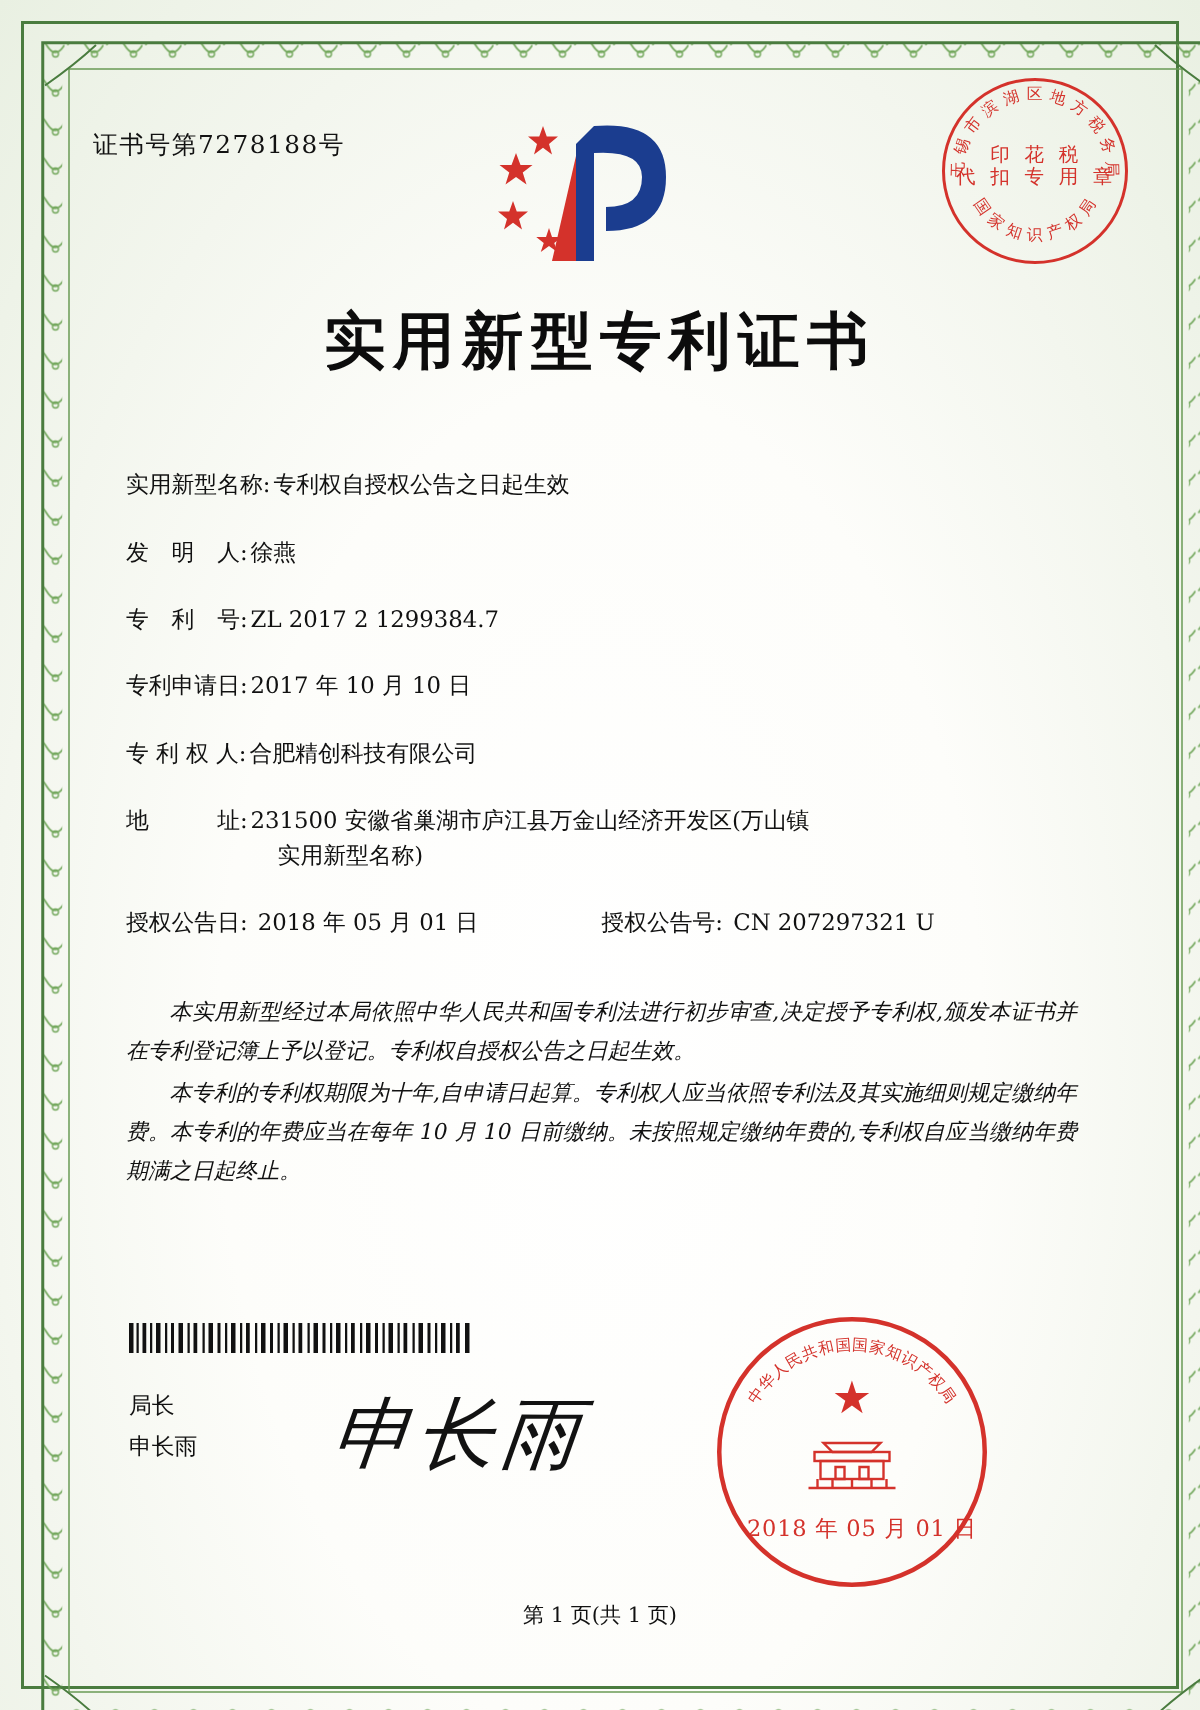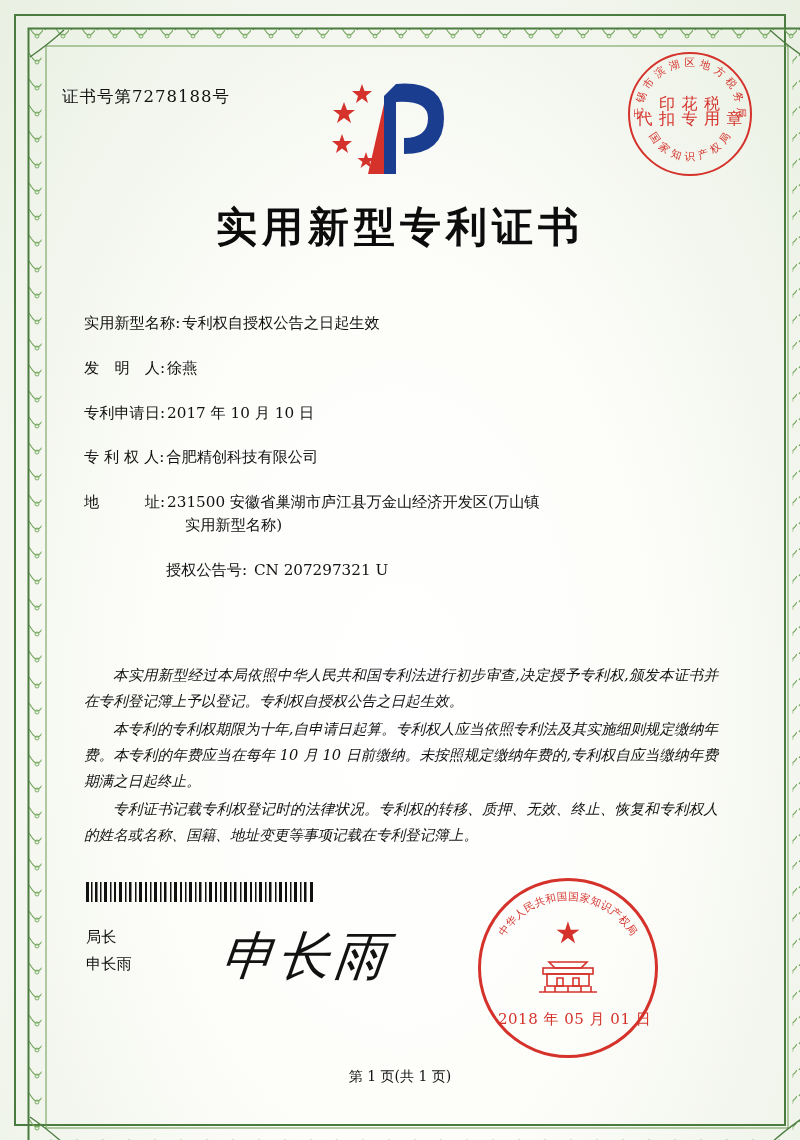--- a/index.html
+++ b/index.html
@@ -67,24 +67,24 @@
     inset: 0;
     border: 2.2px solid #d4322b;
     border-radius: 50%;
   }
   .seal-top .inner-text {
     position: absolute;
     left: 0; right: 0;
     top: 44px;
     text-align: center;
     color: #d4322b;
-    font-size: 16px;
+    font-size: 13px;
     line-height: 15px;
     letter-spacing: 1px;
-    font-family: Liberation Sans, sans-serif;
+    font-family: Liberation Mono, monospace;
   }
   .seal-arc {
     position: absolute;
     inset: 0;
   }
   .seal-arc text {
     fill: #d4322b;
     font-size: 10.5px;
     font-family: "DejaVu Serif", serif;
     letter-spacing: 0.5px;
@@ -309,52 +309,59 @@
     <div class="field-row">
       <span class="field-label">实用新型名称:</span>
       <span class="field-value">专利权自授权公告之日起生效</span>
     </div>
 
     <div class="field-row">
       <span class="field-label">发　明　人:</span>
       <span class="field-value">徐燕</span>
     </div>
 
+    <div class="field-row">
+      <span class="field-label">专　利　号:</span>
+      <span class="field-value">ZL 2017 2 1299384.7</span>
+    </div>
 
     <div class="field-row">
       <span class="field-label">专利申请日:</span>
       <span class="field-value">2017 年 10 月 10 日</span>
     </div>
 
     <div class="field-row">
       <span class="field-label">专 利 权 人:</span>
       <span class="field-value">合肥精创科技有限公司</span>
     </div>
 
     <div class="field-row">
       <span class="field-label">地　　　址:</span>
       <span class="field-value">
         <span>231500 安徽省巢湖市庐江县万金山经济开发区(万山镇</span>
         <span class="second-line">实用新型名称)</span>
       </span>
     </div>
 
     <div class="row-two-col">
+      <span>
+        <span class="field-label">授权公告日:</span>
+        <span class="field-value">2018 年 05 月 01 日</span>
+      </span>
       <span class="col-right">
         <span class="field-label">授权公告号:</span>
         <span class="field-value">CN 207297321 U</span>
       </span>
     </div>
 
   </div>
 
   <div class="paragraphs">
     <p>本实用新型经过本局依照中华人民共和国专利法进行初步审查,决定授予专利权,颁发本证书并在专利登记簿上予以登记。专利权自授权公告之日起生效。</p>
     <p>本专利的专利权期限为十年,自申请日起算。专利权人应当依照专利法及其实施细则规定缴纳年费。本专利的年费应当在每年 10 月 10 日前缴纳。未按照规定缴纳年费的,专利权自应当缴纳年费期满之日起终止。</p>
-    <p>专利证书记载专利权登记时的法律状况。专利权的转移、质押、无效、终止、恢复和专利权人的姓名或名称、国籍、地址变更等事项记载在专利登记簿上。</p>
   </div>
 
   <div class="barcode">
     <svg width="228" height="20" viewBox="0 0 228 20" xmlns="http://www.w3.org/2000/svg">
       <g fill="#111">
         <rect x="0" y="0" width="3" height="20"></rect>
           <rect x="5" y="0" width="1.5" height="20"></rect>
         <rect x="9" y="0" width="2.5" height="20"></rect>
           <rect x="14" y="0" width="1.5" height="20"></rect>
         <rect x="18" y="0" width="3" height="20"></rect>

